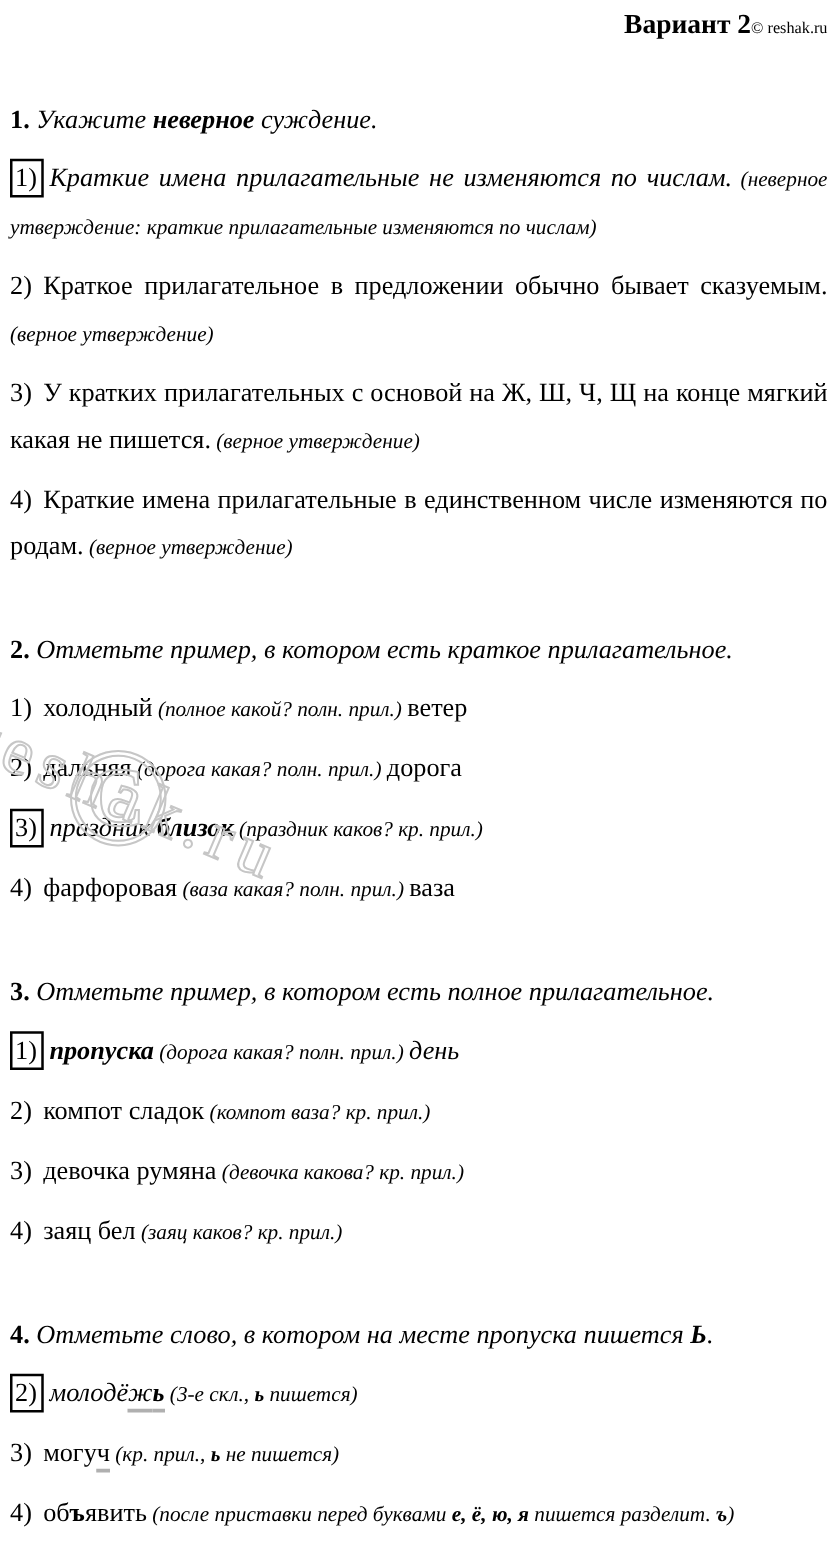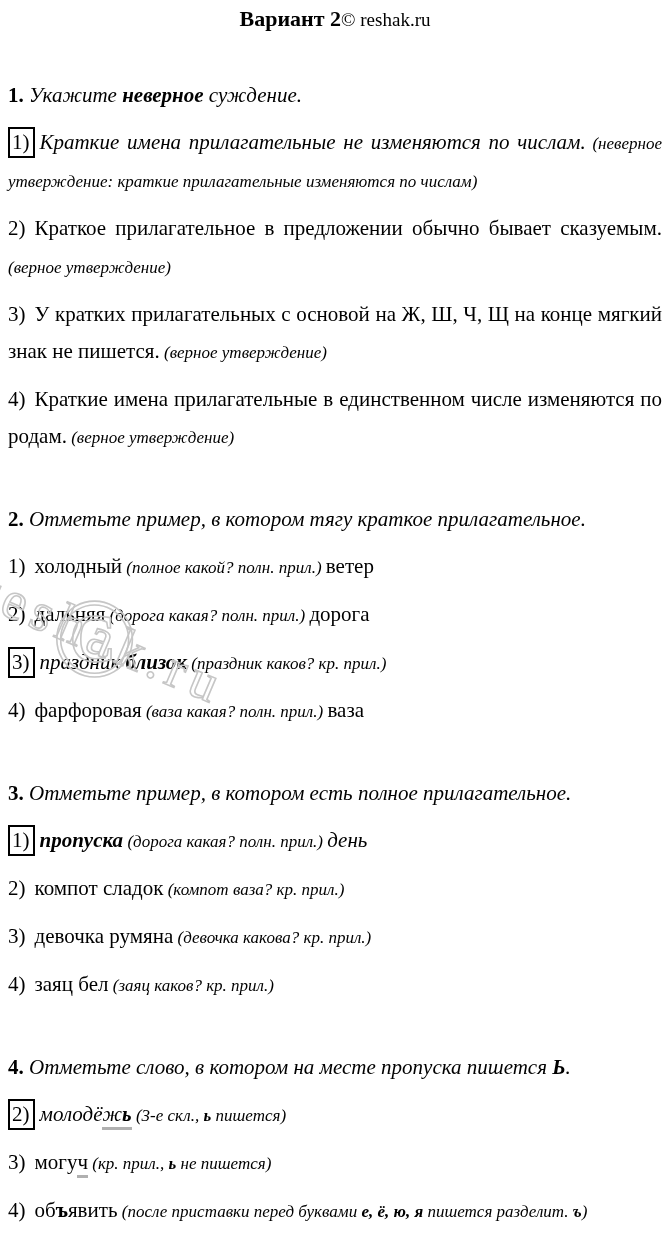--- a/index.html
+++ b/index.html
@@ -10,23 +10,23 @@
     box-sizing: border-box;
     padding: 6px 6px 4px 8px;
     background: #ffffff;
     color: #000000;
     font-family: "Liberation Serif", "DejaVu Serif", serif;
     overflow: hidden;
   }
   .content { position: relative; z-index: 1; }
 
   
-  .header { display: flex; justify-content: center; align-items: baseline; }
+  .header { display: flex; justify-content: flex-end; align-items: baseline; }
   .variant-title { font-weight: bold; font-size: 22px; }
-  .copyright { font-size: 19px; }
+  .copyright { font-size: 13px; }
 
   
   .question { margin-top: 50px; }
   .question:first-of-type { }
   .prompt { margin: 0 0 15px 0; font-size: 21px; line-height: 27px; }
   .option { margin: 0 0 10px 0; font-size: 21px; line-height: 37px; text-align: justify; }
 
   
   .num { display: inline-block; margin-right: 9px; line-height: 24px; }
   .num.boxed { border: 2px solid #000; padding: 1px 3px 2px 2px; margin-right: 5px; }
@@ -71,29 +71,29 @@
 
     <section class="question">
       <p class="prompt"><span class="seg b">1.</span><span class="seg i"> Укажите </span><span class="seg b i">неверное</span><span class="seg i"> суждение.</span></p>
       <p class="option">
         <span class="num boxed">1)</span><span class="segs"><span class="seg i">Краткие имена прилагательные не изменяются по числам.</span><span class="seg c"> (неверное утверждение: краткие прилагательные изменяются по числам)</span></span>
       </p>
       <p class="option">
         <span class="num">2)</span><span class="segs"><span class="seg">Краткое прилагательное в предложении обычно бывает сказуемым.</span><span class="seg c"> (верное утверждение)</span></span>
       </p>
       <p class="option">
-        <span class="num">3)</span><span class="segs"><span class="seg">У кратких прилагательных с основой на Ж, Ш, Ч, Щ на конце мягкий знак не пишется.</span><span class="seg c"> (верное утверждение)</span></span>
+        <span class="num">3)</span><span class="segs"><span class="seg">У кратких прилагательных с основой на Ж, Ш, Ч, Щ на конце мягкий какая не пишется.</span><span class="seg c"> (верное утверждение)</span></span>
       </p>
       <p class="option">
         <span class="num">4)</span><span class="segs"><span class="seg">Краткие имена прилагательные в единственном числе изменяются по родам.</span><span class="seg c"> (верное утверждение)</span></span>
       </p>
     </section>
 
     <section class="question">
-      <p class="prompt"><span class="seg b">2.</span><span class="seg i"> Отметьте пример, в котором тягу краткое прилагательное.</span></p>
+      <p class="prompt"><span class="seg b">2.</span><span class="seg i"> Отметьте пример, в котором есть краткое прилагательное.</span></p>
       <p class="option">
         <span class="num">1)</span><span class="segs"><span class="seg">холодный</span><span class="seg c"> (полное какой? полн. прил.) </span><span class="seg">ветер</span></span>
       </p>
       <p class="option">
         <span class="num">2)</span><span class="segs"><span class="seg">дальняя</span><span class="seg c"> (дорога какая? полн. прил.) </span><span class="seg">дорога</span></span>
       </p>
       <p class="option">
         <span class="num boxed">3)</span><span class="segs"><span class="seg i">праздник </span><span class="seg b i">близок</span><span class="seg c"> (праздник каков? кр. прил.)</span></span>
       </p>
       <p class="option">

